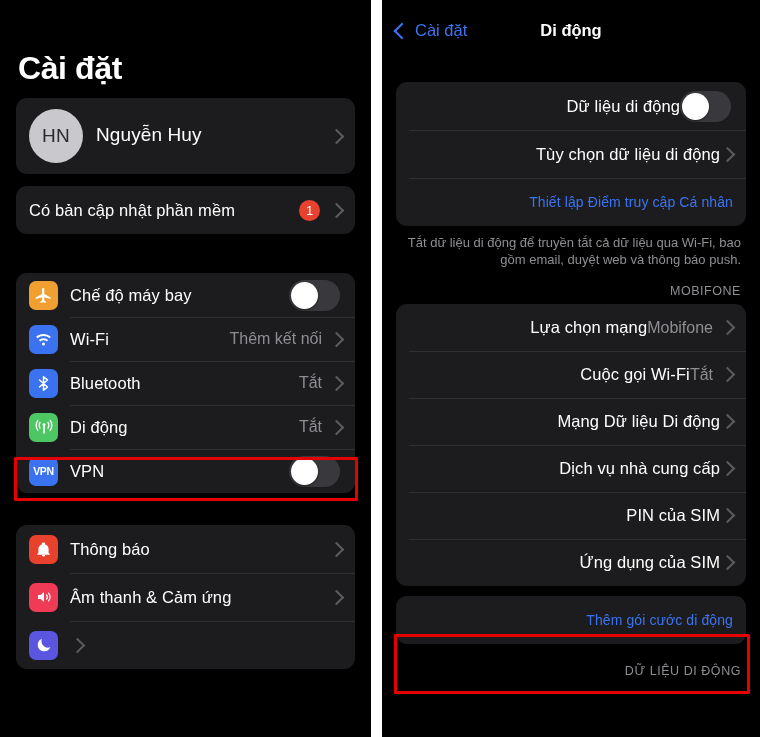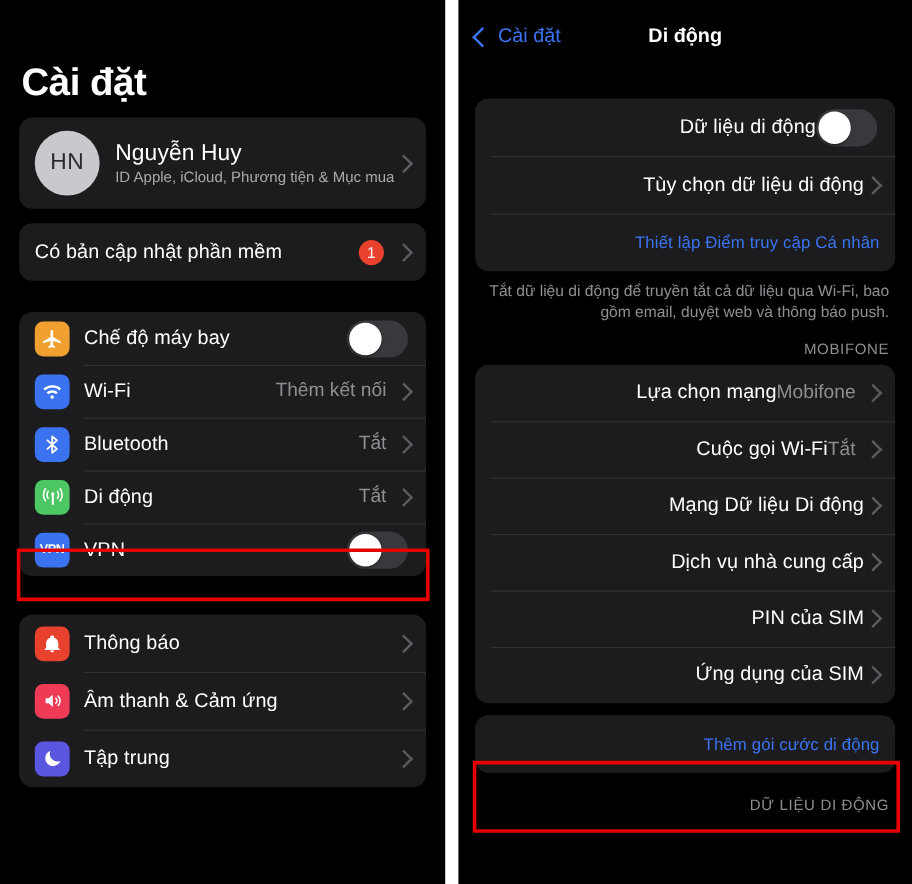--- a/index.html
+++ b/index.html
@@ -253,37 +253,36 @@
 
     <div style="height:52px"></div>
 
     <h1 class="big-title">Cài đặt</h1>
 
     <div class="left-pad" style="margin-top:14px">
       <div class="card account-card">
         <div class="avatar">HN</div>
         <div class="acct-texts">
           <div class="acct-name">Nguyễn Huy</div>
-          <div class="acct-sub">ID Apple, iCloud, Phương tiện &amp; Mục mua</div>
         </div>
         <div class="chev"></div>
       </div>
     </div>
 
     <div class="left-pad" style="margin-top:12px">
       <div class="card">
         <div class="row" style="min-height:48px">
           <div class="row-label" style="padding-left:13px">Có bản cập nhật phần mềm</div>
           <div class="badge">1</div>
           <div class="chev"></div>
         </div>
       </div>
     </div>
 
-    <div class="left-pad" style="margin-top:26px">
+    <div class="left-pad" style="margin-top:39px">
       <div class="card">
 
         <div class="row inset-sep">
           <div class="app-icon" style="background:#f0a030">
             <svg width="19" height="19" viewBox="0 0 24 24" fill="#fff">
                 <path d="M21 16.5v-2l-8-4.5V4.2c0-.9-.6-1.7-1.4-1.7S10.2 3.3 10.2 4.2V10l-8 4.5v2l8-2.4v4.3l-2.2 1.5v1.6l3.5-.9 3.5.9v-1.6L13 18.4v-4.3l8 2.4z"></path>
               </svg>
           </div>
           <div class="row-label">Chế độ máy bay</div>
           <div class="toggle">
@@ -362,21 +361,20 @@
           <div class="row-label">Âm thanh &amp; Cảm ứng</div>
           <div class="chev"></div>
         </div>
 
         <div class="row inset-sep" style="min-height:48px">
           <div class="app-icon" style="background:#5a56e0">
             <svg width="18" height="18" viewBox="0 0 24 24" fill="#fff">
                 <path d="M20.5 14.8A8.6 8.6 0 0 1 9.3 3.6a8.7 8.7 0 1 0 11.2 11.2z"></path>
               </svg>
           </div>
-          <div class="row-label">Tập trung</div>
           <div class="chev"></div>
         </div>
 
       </div>
     </div>
 
     <div class="redbox" id="redbox-mobile"></div>
   </div>
 
   <div class="gap"></div>

